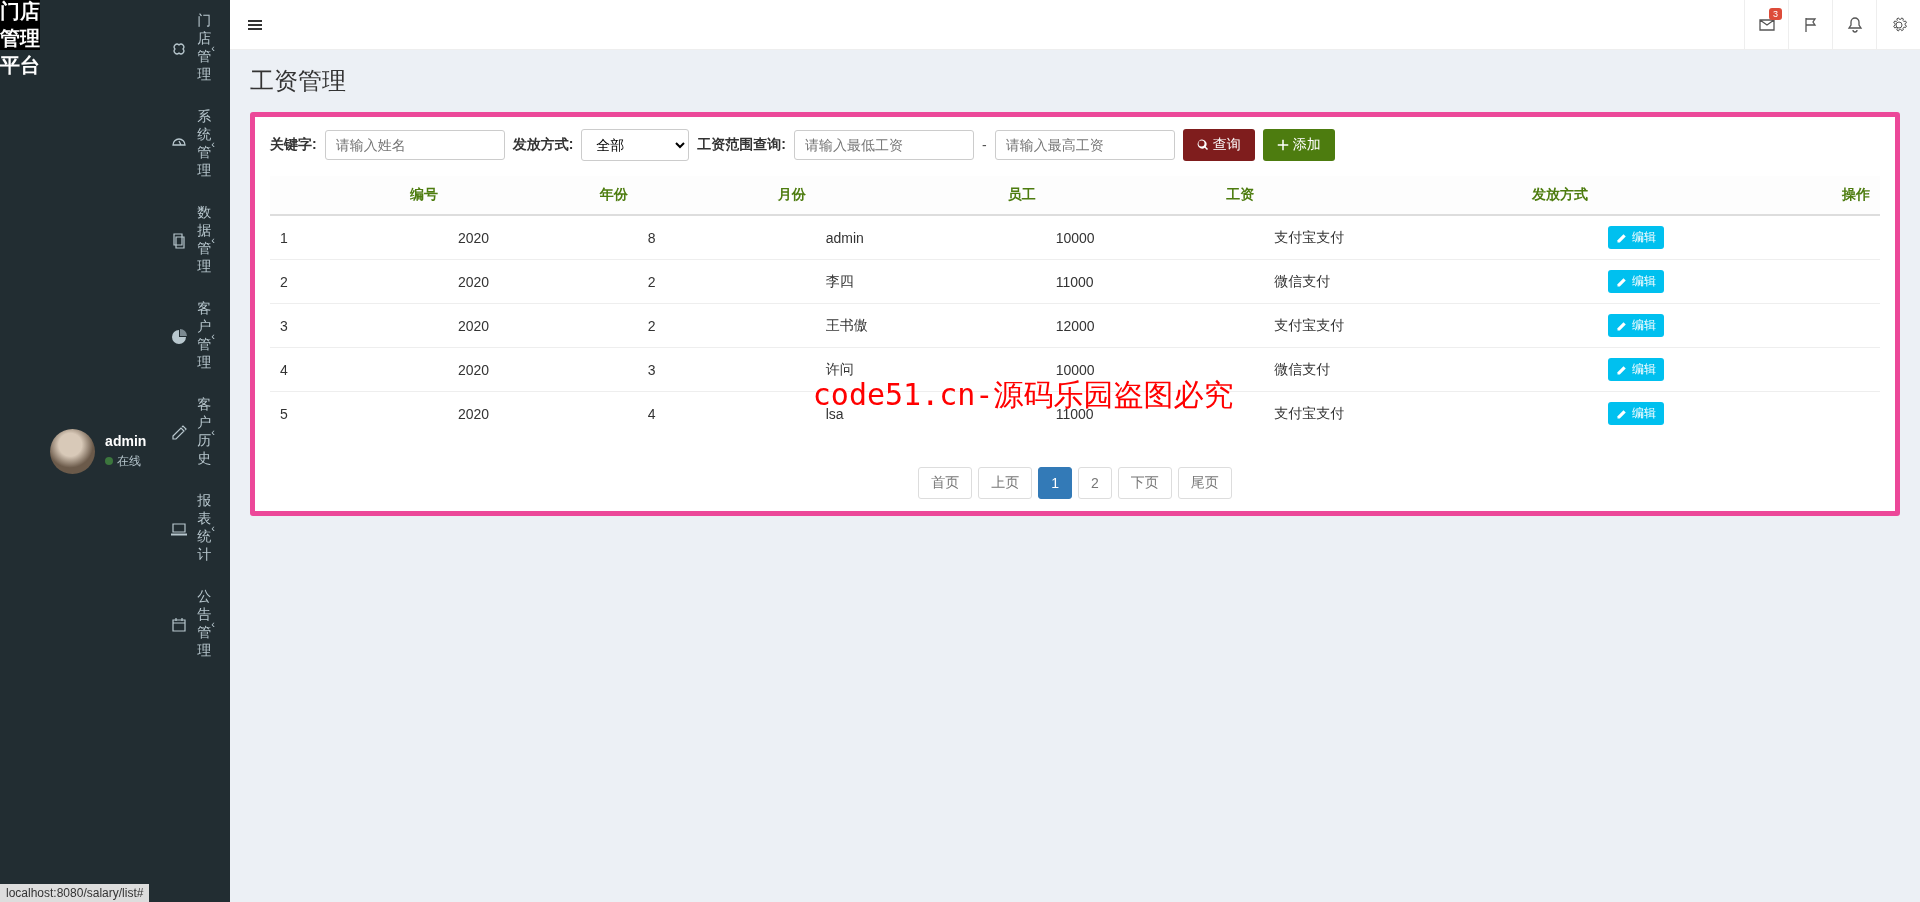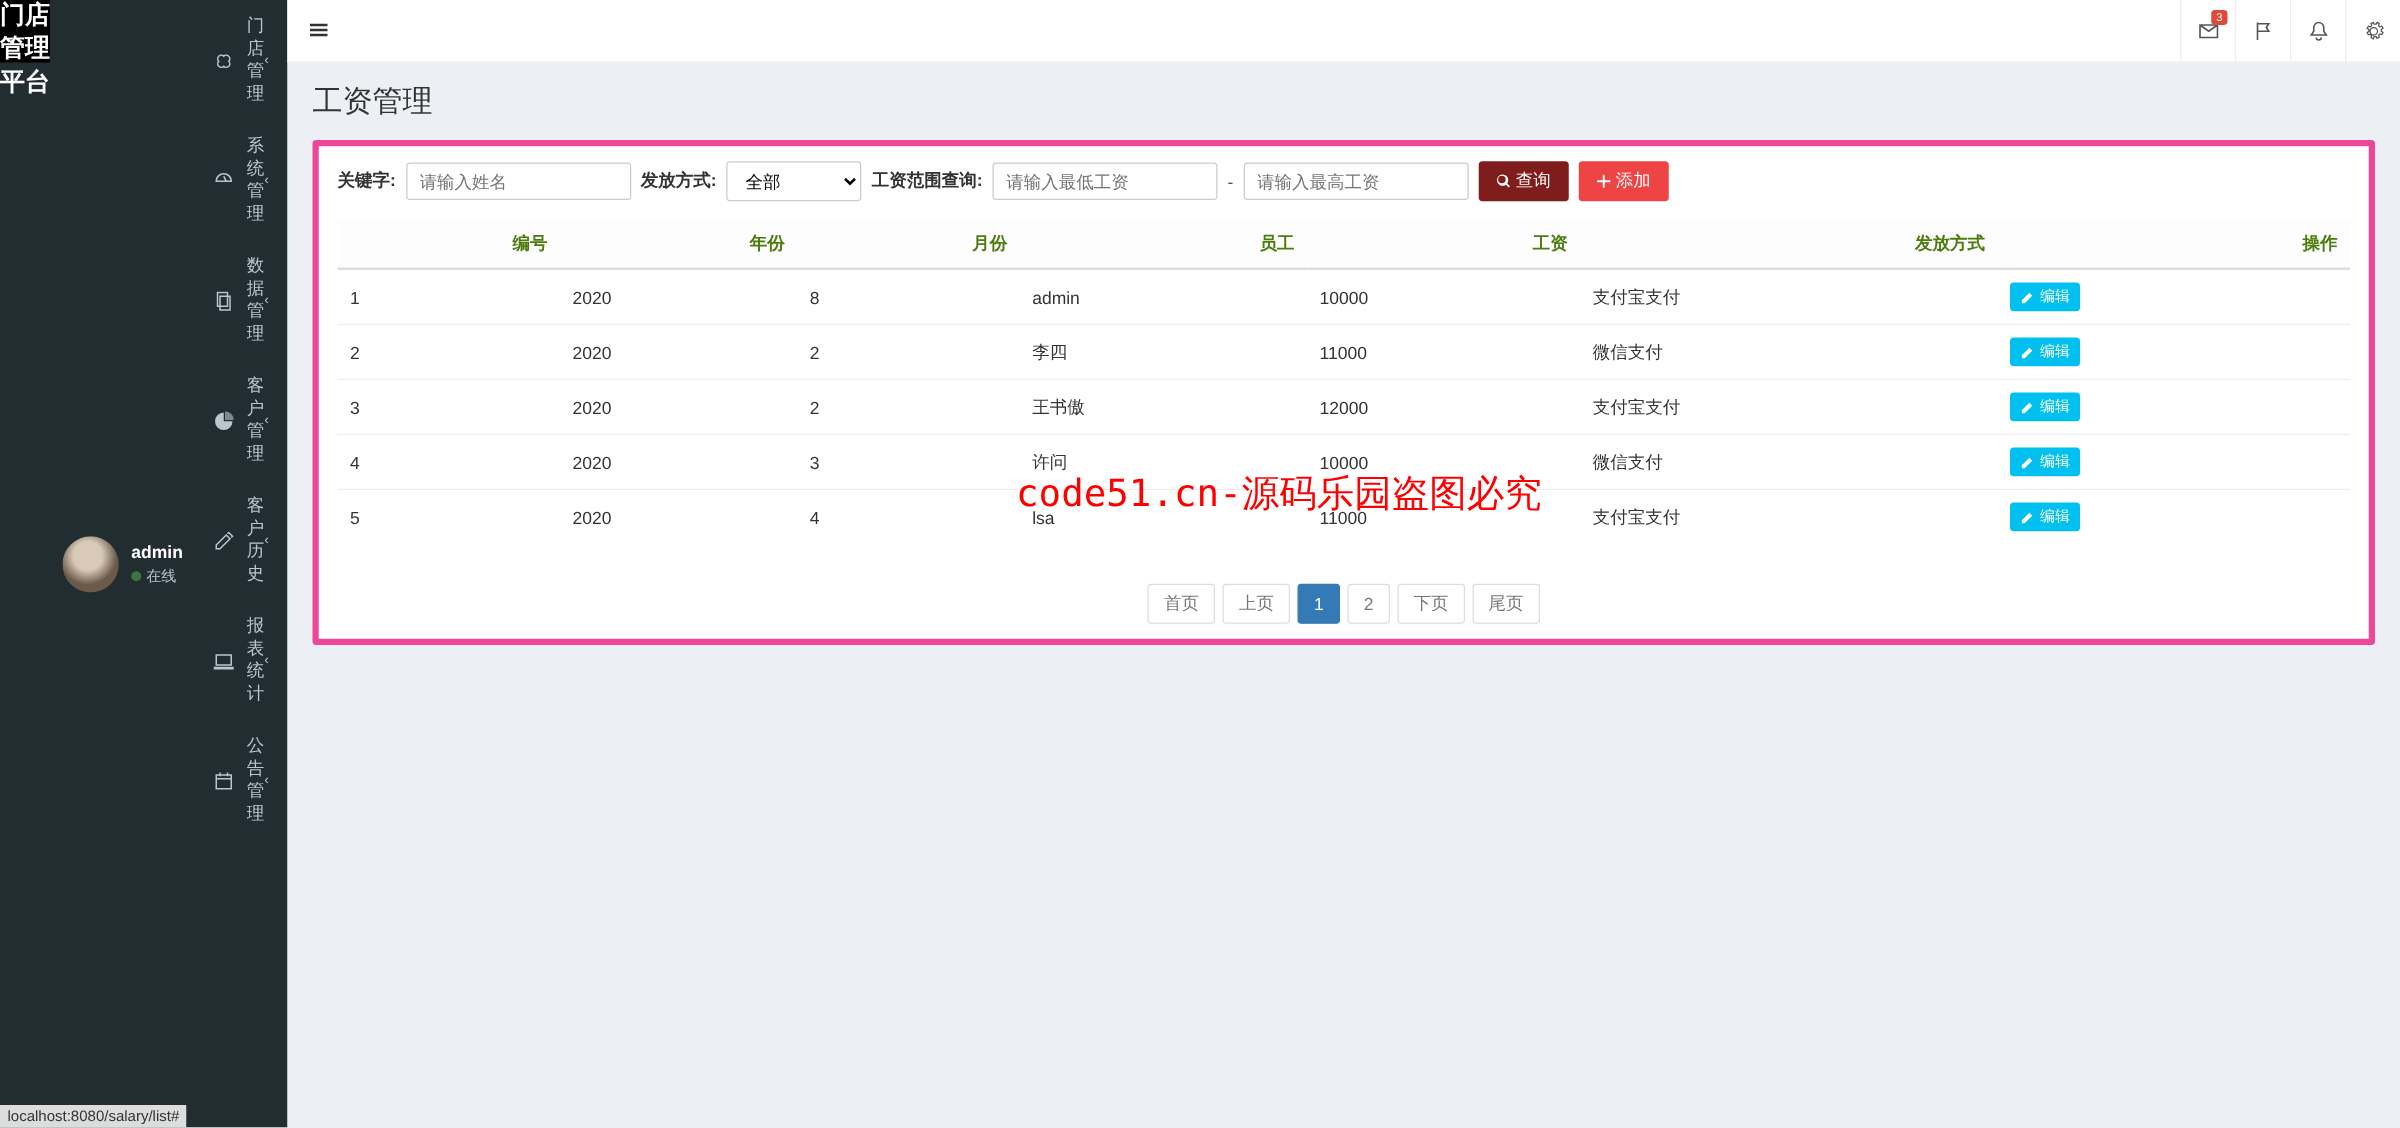--- a/index.html
+++ b/index.html
@@ -37,21 +37,21 @@
 .page-title { font-size: 24px; color: #333; margin-bottom: 15px; font-weight: 500; }
 
 .box { background: #fff; border: 5px solid #ec4899; border-radius: 3px; padding: 12px 15px; }
 .filter-row { display: flex; align-items: center; gap: 8px; flex-wrap: wrap; margin-bottom: 15px; }
 .filter-row label { font-weight: bold; color: #333; }
 .filter-row input[type=text] { border: 1px solid #ccc; padding: 6px 10px; border-radius: 3px; font-size: 14px; width: 180px; }
 .filter-row select { border: 1px solid #ccc; padding: 6px 10px; border-radius: 3px; font-size: 14px; width: 108px; background: #fff; }
 .filter-row .sep { color: #555; }
 .btn { border: none; padding: 7px 14px; border-radius: 3px; color: #fff; cursor: pointer; font-size: 14px; display: inline-flex; align-items: center; gap: 4px; }
 .btn-primary { background: #7f1d1d; }
-.btn-success { background: #ef4444; }
+.btn-success { background: #4d7c0f; }
 .btn-info { background: #00c0ef; }
 .btn-sm { padding: 3px 8px; font-size: 12px; }
 
 table { width: 100%; border-collapse: collapse; }
 table th { text-align: right; padding: 10px; border-bottom: 2px solid #ddd; font-weight: bold; color: #4d7c0f; background: #fdfdfd; }
 table td { padding: 10px; border-top: 1px solid #eee; color: #333; }
 
 .pagination { display: flex; justify-content: center; gap: 6px; margin-top: 32px; }
 .pagination .pbtn { border: 1px solid #ddd; background: #fff; color: #777; padding: 6px 12px; border-radius: 3px; cursor: pointer; font-size: 14px; }
 .pagination .pbtn.active { background: #337ab7; color: #fff; border-color: #337ab7; }

